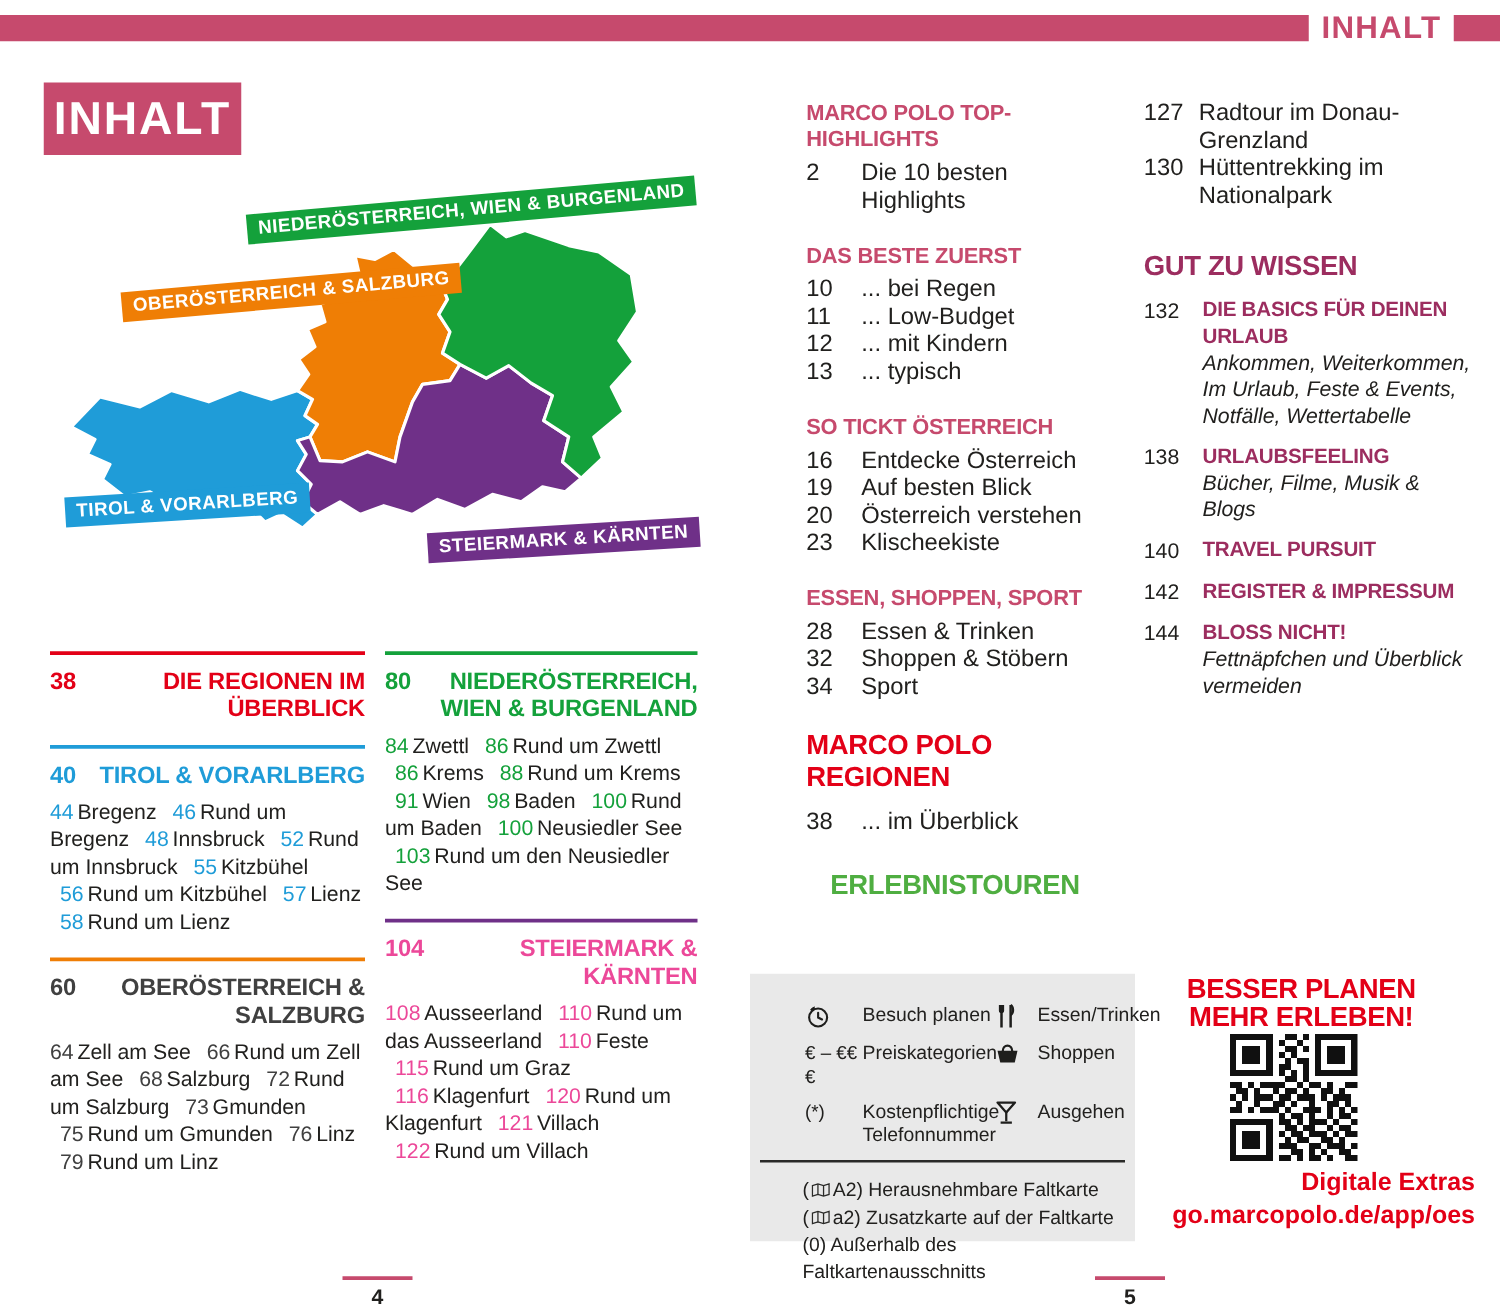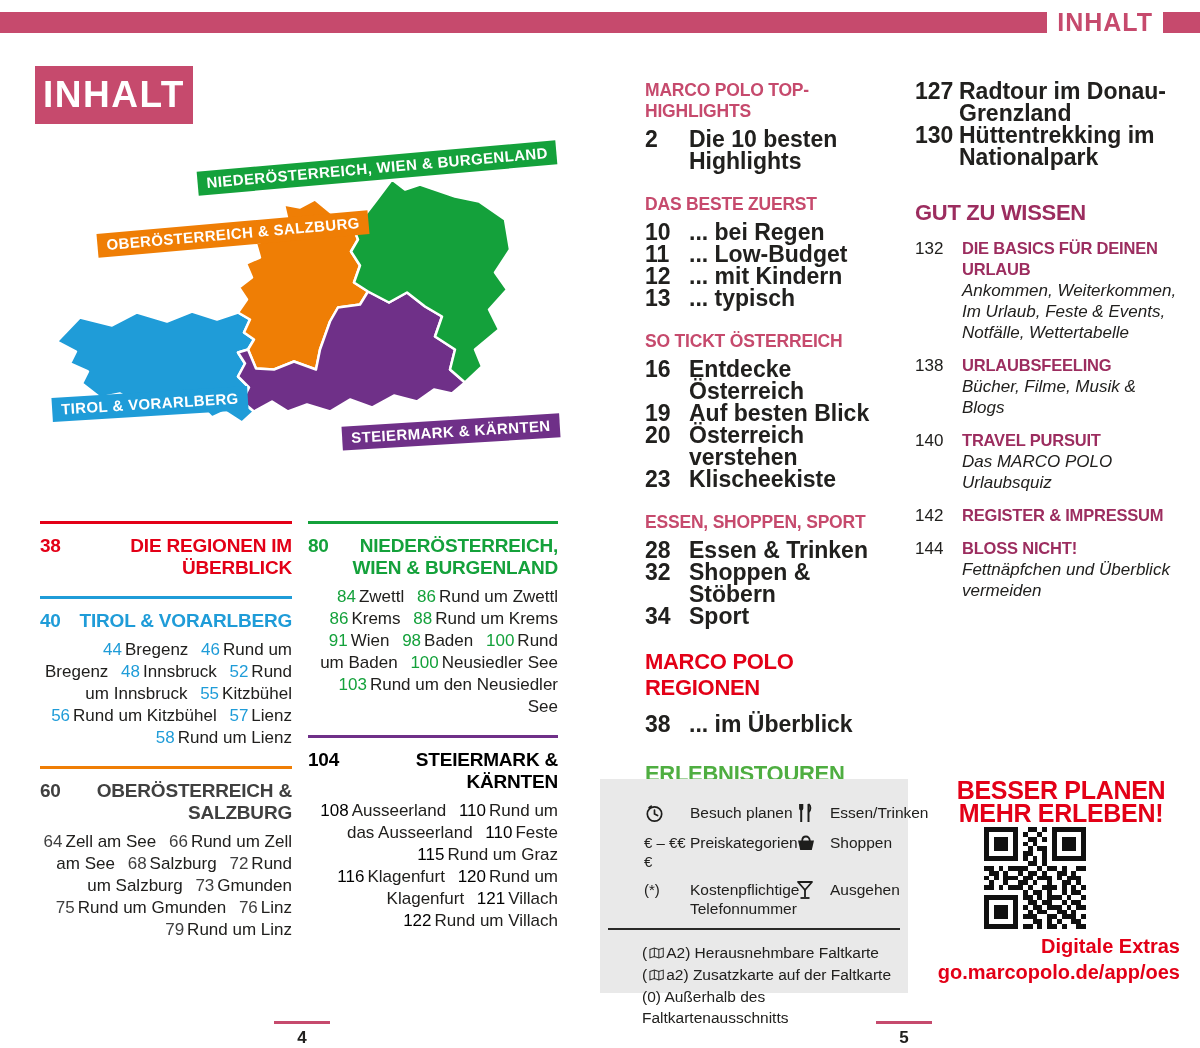--- a/index.html
+++ b/index.html
@@ -10,22 +10,22 @@
     color:#21201e;
   }
   .abs { position:absolute; }
 
   
   .c-pink   { color:#c64a6d; }   .bg-pink   { background:#c64a6d; }
   .c-red    { color:#e30017; }   .bg-red    { background:#e30017; }
   .c-blue   { color:#1f9cd8; }   .bg-blue   { background:#1f9cd8; }
   .c-orange { color:#404040; }   .bg-orange { background:#ef7e05; }
   .c-green  { color:#14a13b; }   .bg-green  { background:#14a13b; }
-  .c-lgreen { color:#4fae41; }
-  .c-purple { color:#000000; }   .bg-purple { background:#6f3088; }
+  .c-lgreen { color:#4fae41;text-align:center; }
+  .c-purple { color:#ec4899; }   .bg-purple { background:#6f3088; }
   .c-maroon { color:#9c2d5f; }
 
   
   .topbar { top:12px; left:0; right:0; height:21px; display:flex; align-items:center; }
   .topbar .seg1 { flex:1; height:21px; }
   .topbar .toplabel { font-weight:bold; font-size:25px; letter-spacing:1px; padding:0 10px; line-height:21px; }
   .topbar .seg2 { width:37px; height:21px; }
 
   
   .title-box { left:35px; top:66px; width:158px; height:58px; color:#fff;
@@ -39,31 +39,31 @@
     padding:3px 9px 4px; white-space:nowrap; letter-spacing:.4px; }
 
   
   .colA { left:40px;  top:521px; width:252px; }
   .colB { left:308px; top:521px; width:250px; }
   .sec-rule { height:3px; margin-bottom:11px; }
   .sec-head { display:flex; font-weight:bold; font-size:19px; line-height:22px;
     letter-spacing:-.2px; margin-bottom:7px; }
   .sec-head .num { margin-right:12px; }
   .sec-head .t { flex:1; text-align:right; }
-  .sec-items { text-align:right; font-size:17px; line-height:22px; margin-bottom:17px; }
+  .sec-items { text-align:left; font-size:17px; line-height:22px; margin-bottom:17px; }
   .sec-items .it { white-space:normal; }
   .sec-items .it .n { margin-right:3px; }
   .sec-items .it + .it { margin-left:8px; }
 
   
   .colC { left:645px; top:80px;  width:238px; }
   .colD { left:915px; top:80px;  width:268px; }
   .mini-head { font-weight:bold; font-size:17.5px; letter-spacing:-.2px; margin-bottom:6px; }
   .group { margin-bottom:22px; }
-  .entry { display:flex; font-size:23px; line-height:22px;font-weight:bold; }
+  .entry { display:flex; font-size:19px; line-height:22px; }
   .entry .num { width:44px; flex-shrink:0; }
   .entry .txt { flex:1; }
   .big-head { font-weight:bold; font-size:22px; letter-spacing:-.3px; margin:4px 0 12px; }
   .gentry { display:flex; font-size:17px; line-height:21px; margin-bottom:12px; }
   .gentry .num { width:47px; flex-shrink:0; }
   .gentry .gbody { flex:1; }
   .gentry .sub { font-weight:bold; font-size:16.5px; letter-spacing:-.2px; }
   .gentry .desc { font-style:italic; }
   .gentry .desc:empty { display:none; }
 
@@ -72,22 +72,22 @@
   .legend-top { display:grid; grid-template-columns:46px 106px 34px 1fr;
     row-gap:9px; align-items:start; padding:24px 10px 8px 44px;
     font-size:15.5px; line-height:19px; }
   .legend-top .sym { font-size:15px; }
   .legend-top svg { display:block; }
   .legend-div { height:2px; background:#2a2a28; margin:2px 8px 12px; }
   .legend-extra { padding:0 10px 0 42px; font-size:15.5px; line-height:21px; }
   .map-ico { display:inline-block; vertical-align:-1px; margin:0 2px; }
 
   
-  .promo-head { left:948px; top:779px; width:226px; text-align:center;
-    font-weight:bold; font-size:25px; line-height:23px; letter-spacing:-.3px; }
+  .promo-head { left:928px; top:779px; width:226px; text-align:center;
+    font-weight:bold; font-size:22px; line-height:23px; letter-spacing:-.3px; }
   .qr { left:984px; top:827px; width:102px; height:102px; background:#fff; }
   .qr svg { width:102px; height:102px; shape-rendering:crispEdges; }
   .extras { left:900px; top:933px; width:280px; text-align:right;
     font-weight:bold; font-size:20px; line-height:26px; }
 
   
   .pg-rule { width:56px; height:3px; }
   .pg-num { width:56px; text-align:center; font-weight:bold; font-size:17px; }
 </style>
 </head>
@@ -289,21 +289,20 @@
     <span class="num">138</span>
     <div class="gbody">
       <div class="sub c-maroon">URLAUBSFEELING</div>
       <div class="desc">Bücher, Filme, Musik &amp; Blogs</div>
     </div>
   </div>
   <div class="gentry">
     <span class="num">140</span>
     <div class="gbody">
       <div class="sub c-maroon">TRAVEL PURSUIT</div>
-      <div class="desc">Das MARCO POLO Urlaubsquiz</div>
     </div>
   </div>
   <div class="gentry">
     <span class="num">142</span>
     <div class="gbody">
       <div class="sub c-maroon">REGISTER &amp; IMPRESSUM</div>
 
     </div>
   </div>
   <div class="gentry">

